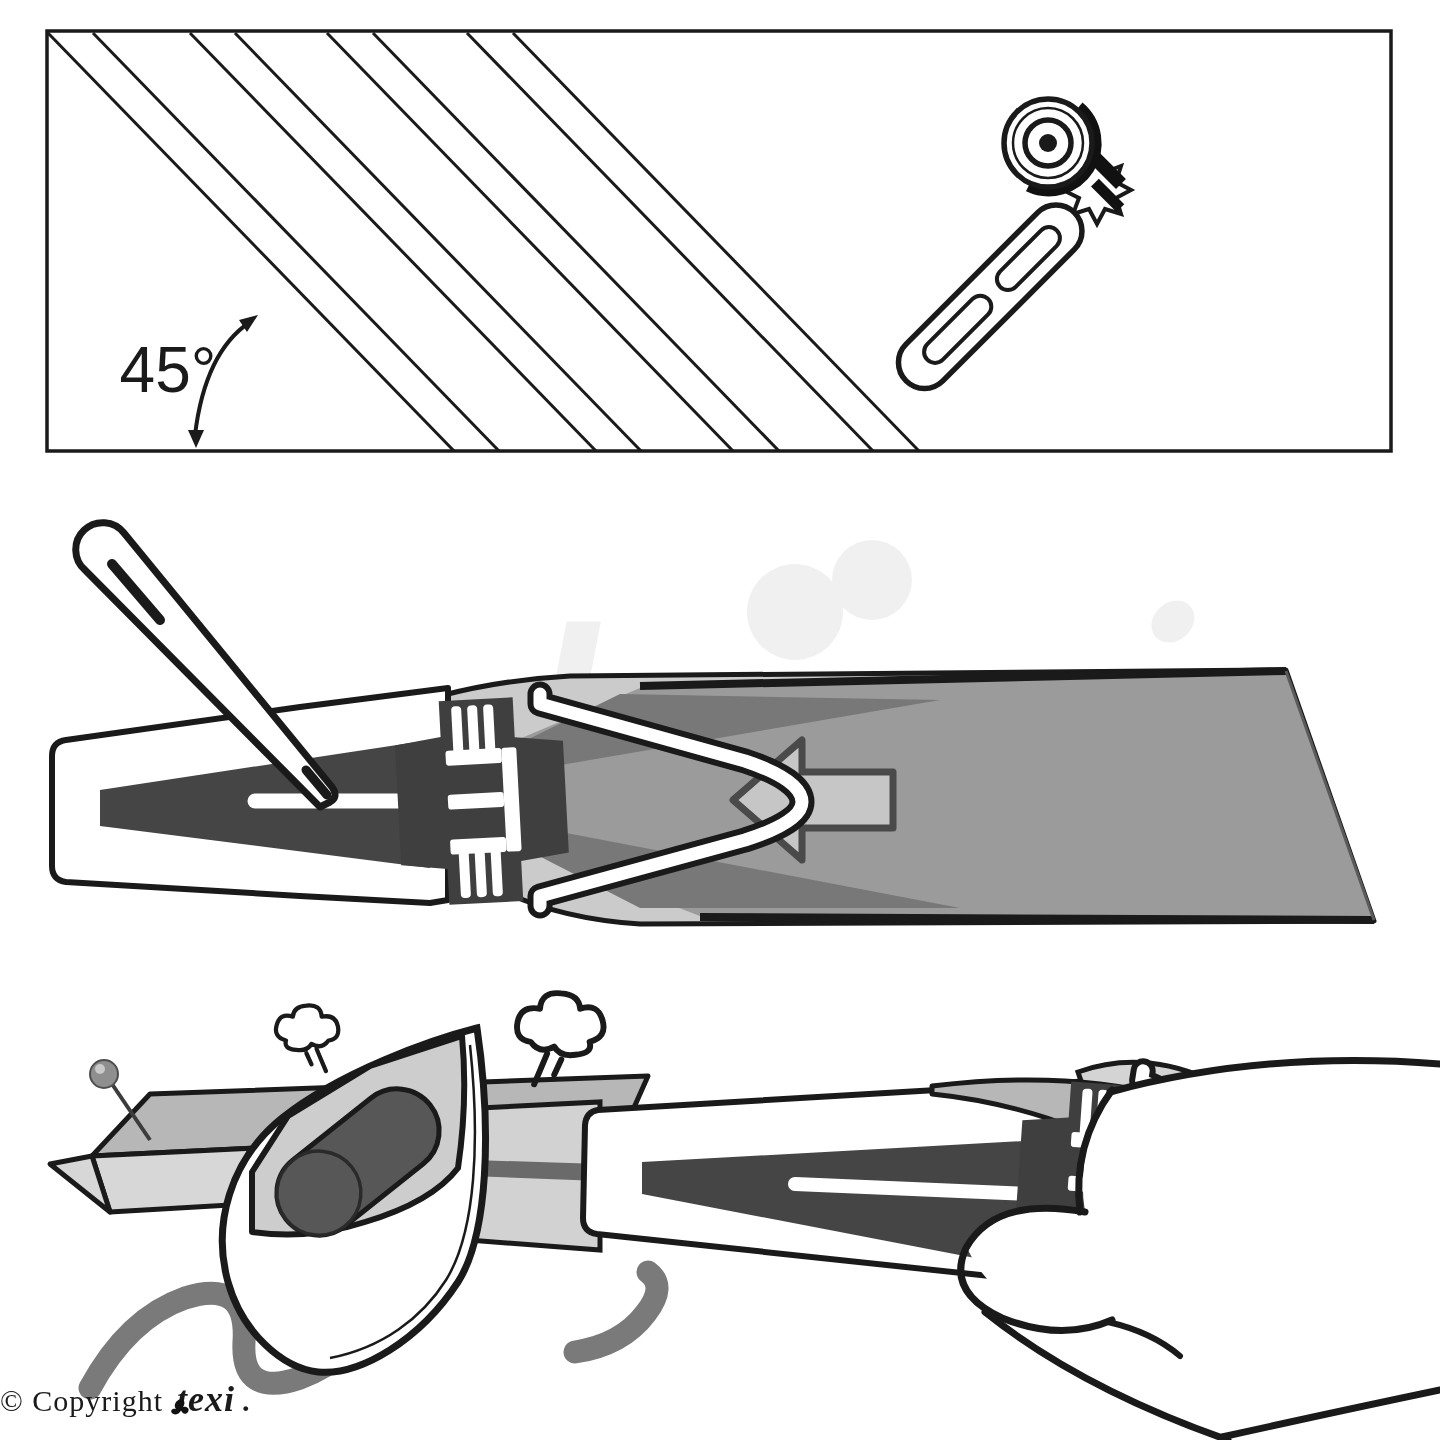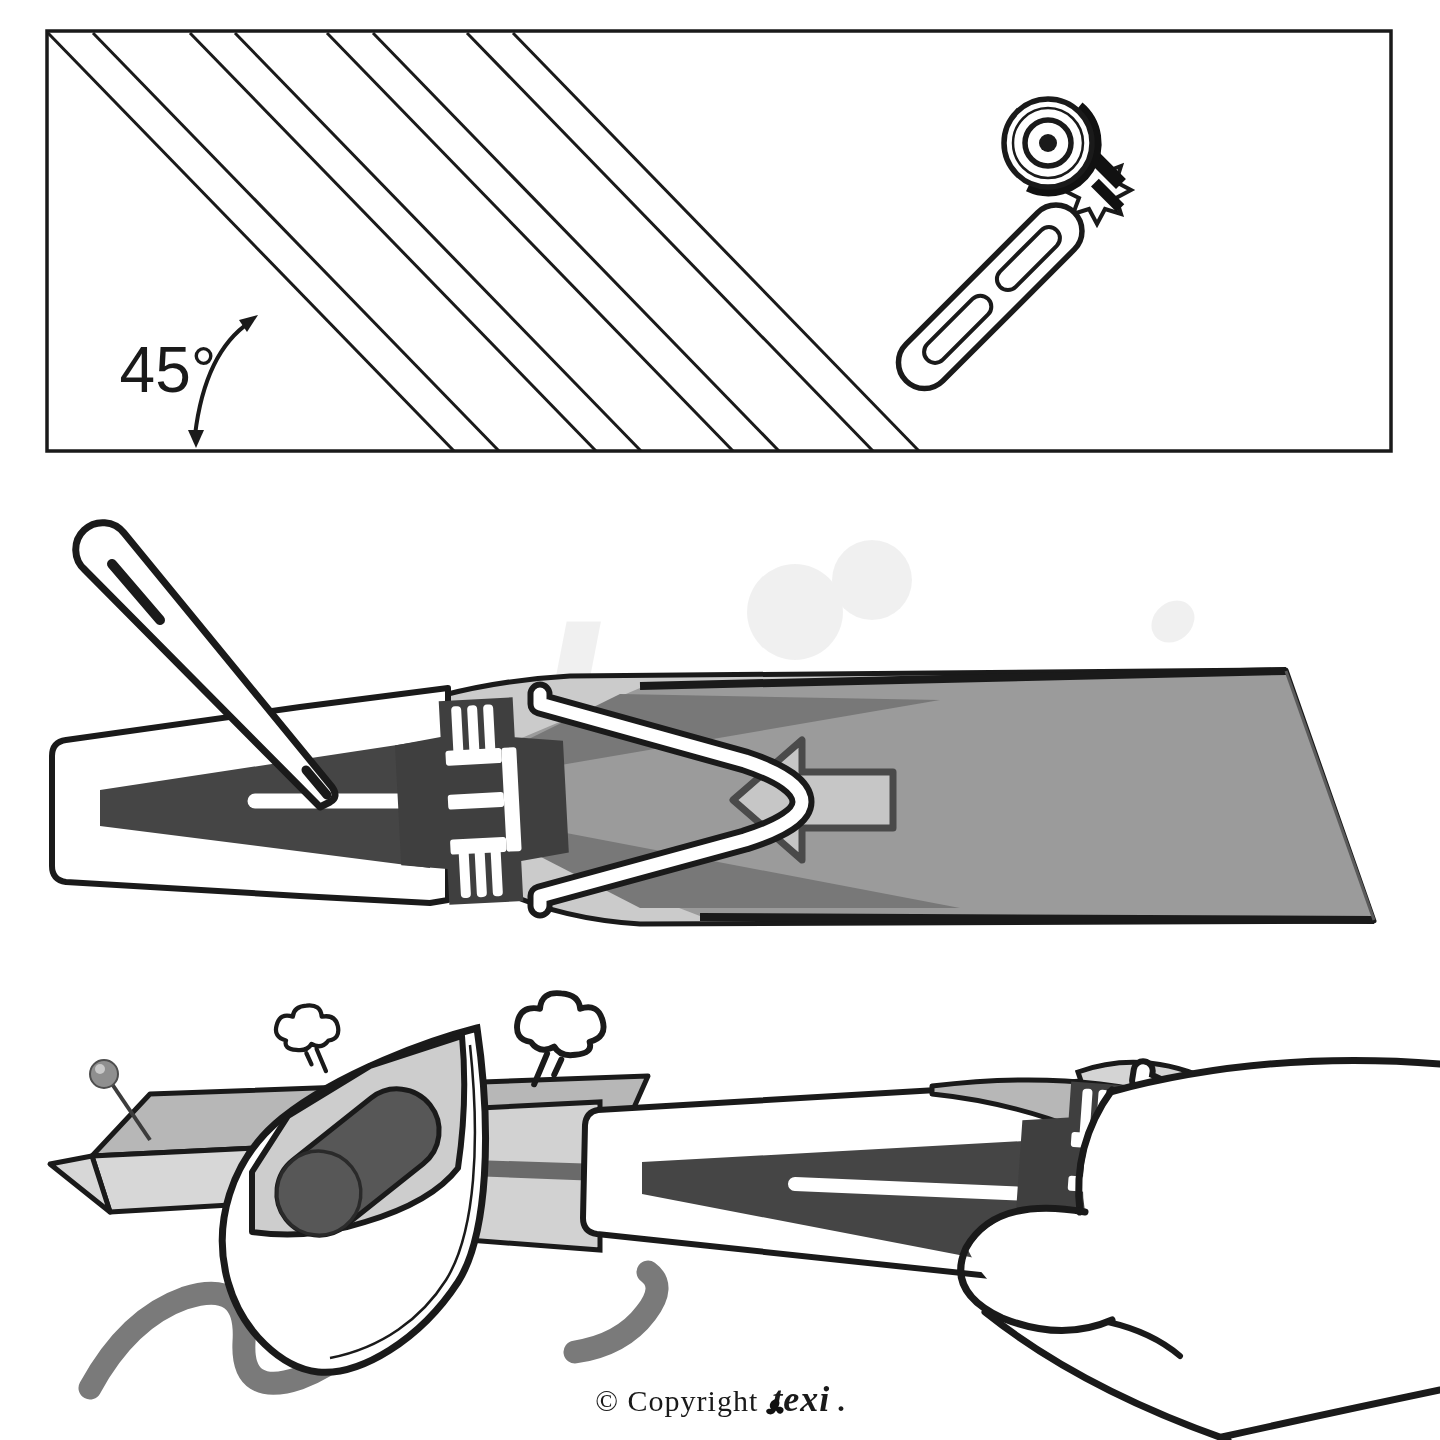--- a/index.html
+++ b/index.html
@@ -4,21 +4,21 @@
 <style>
   html,body{margin:0;padding:0;}
   .stage{
     position:relative;width:1440px;height:1440px;
     background:var(--paper,#fff);overflow:hidden;
     font-family:"Liberation Serif",serif;
   }
   .stage svg{position:absolute;left:0;top:0;}
   .footer{
     position:absolute;left:0;top:1378px;width:100%;
-    display:flex;justify-content:center;align-items:baseline;gap:7px;
+    display:flex;align-items:baseline;gap:7px;
     color:var(--ink,#1a1a1a);
   }
   .footer .prefix{font-size:30px;letter-spacing:1px;}
   .footer .brand{font-size:36px;font-weight:bold;font-style:italic;letter-spacing:1px;}
   .footer .period{font-size:30px;font-weight:bold;}
   .leaf{position:relative;top:-14px;}
   text{user-select:none;}
 </style>
 </head>
 <body>

